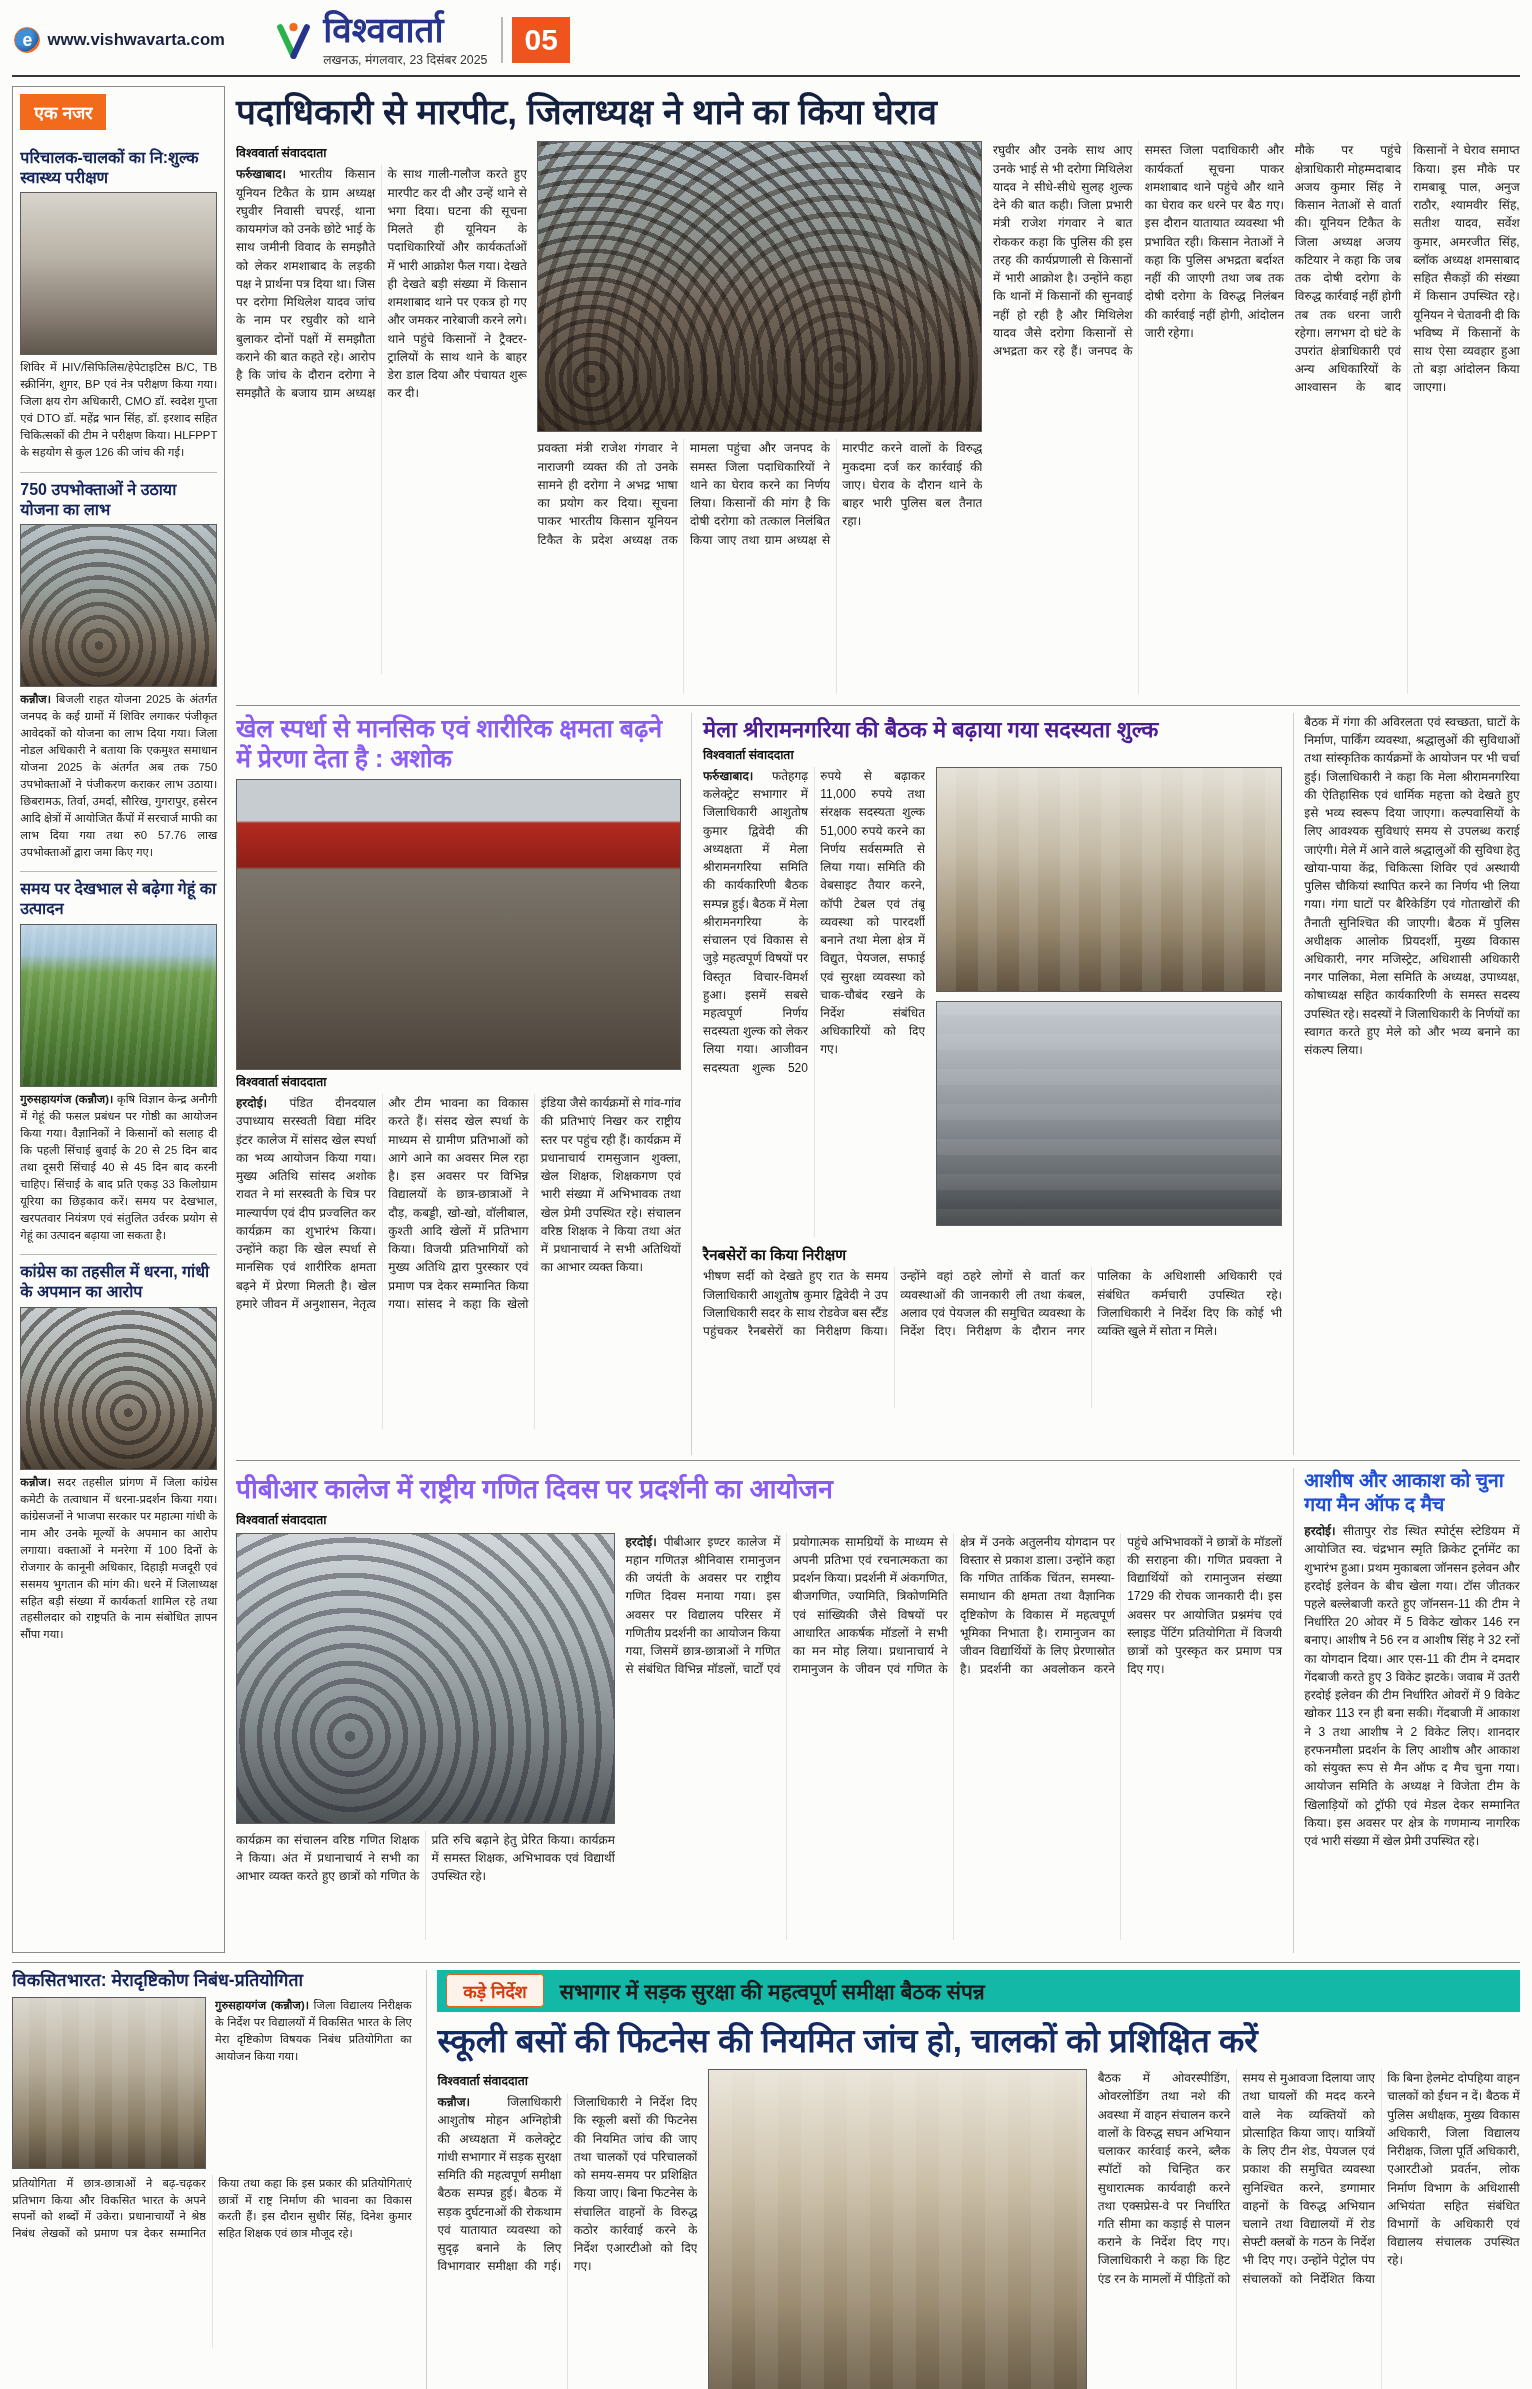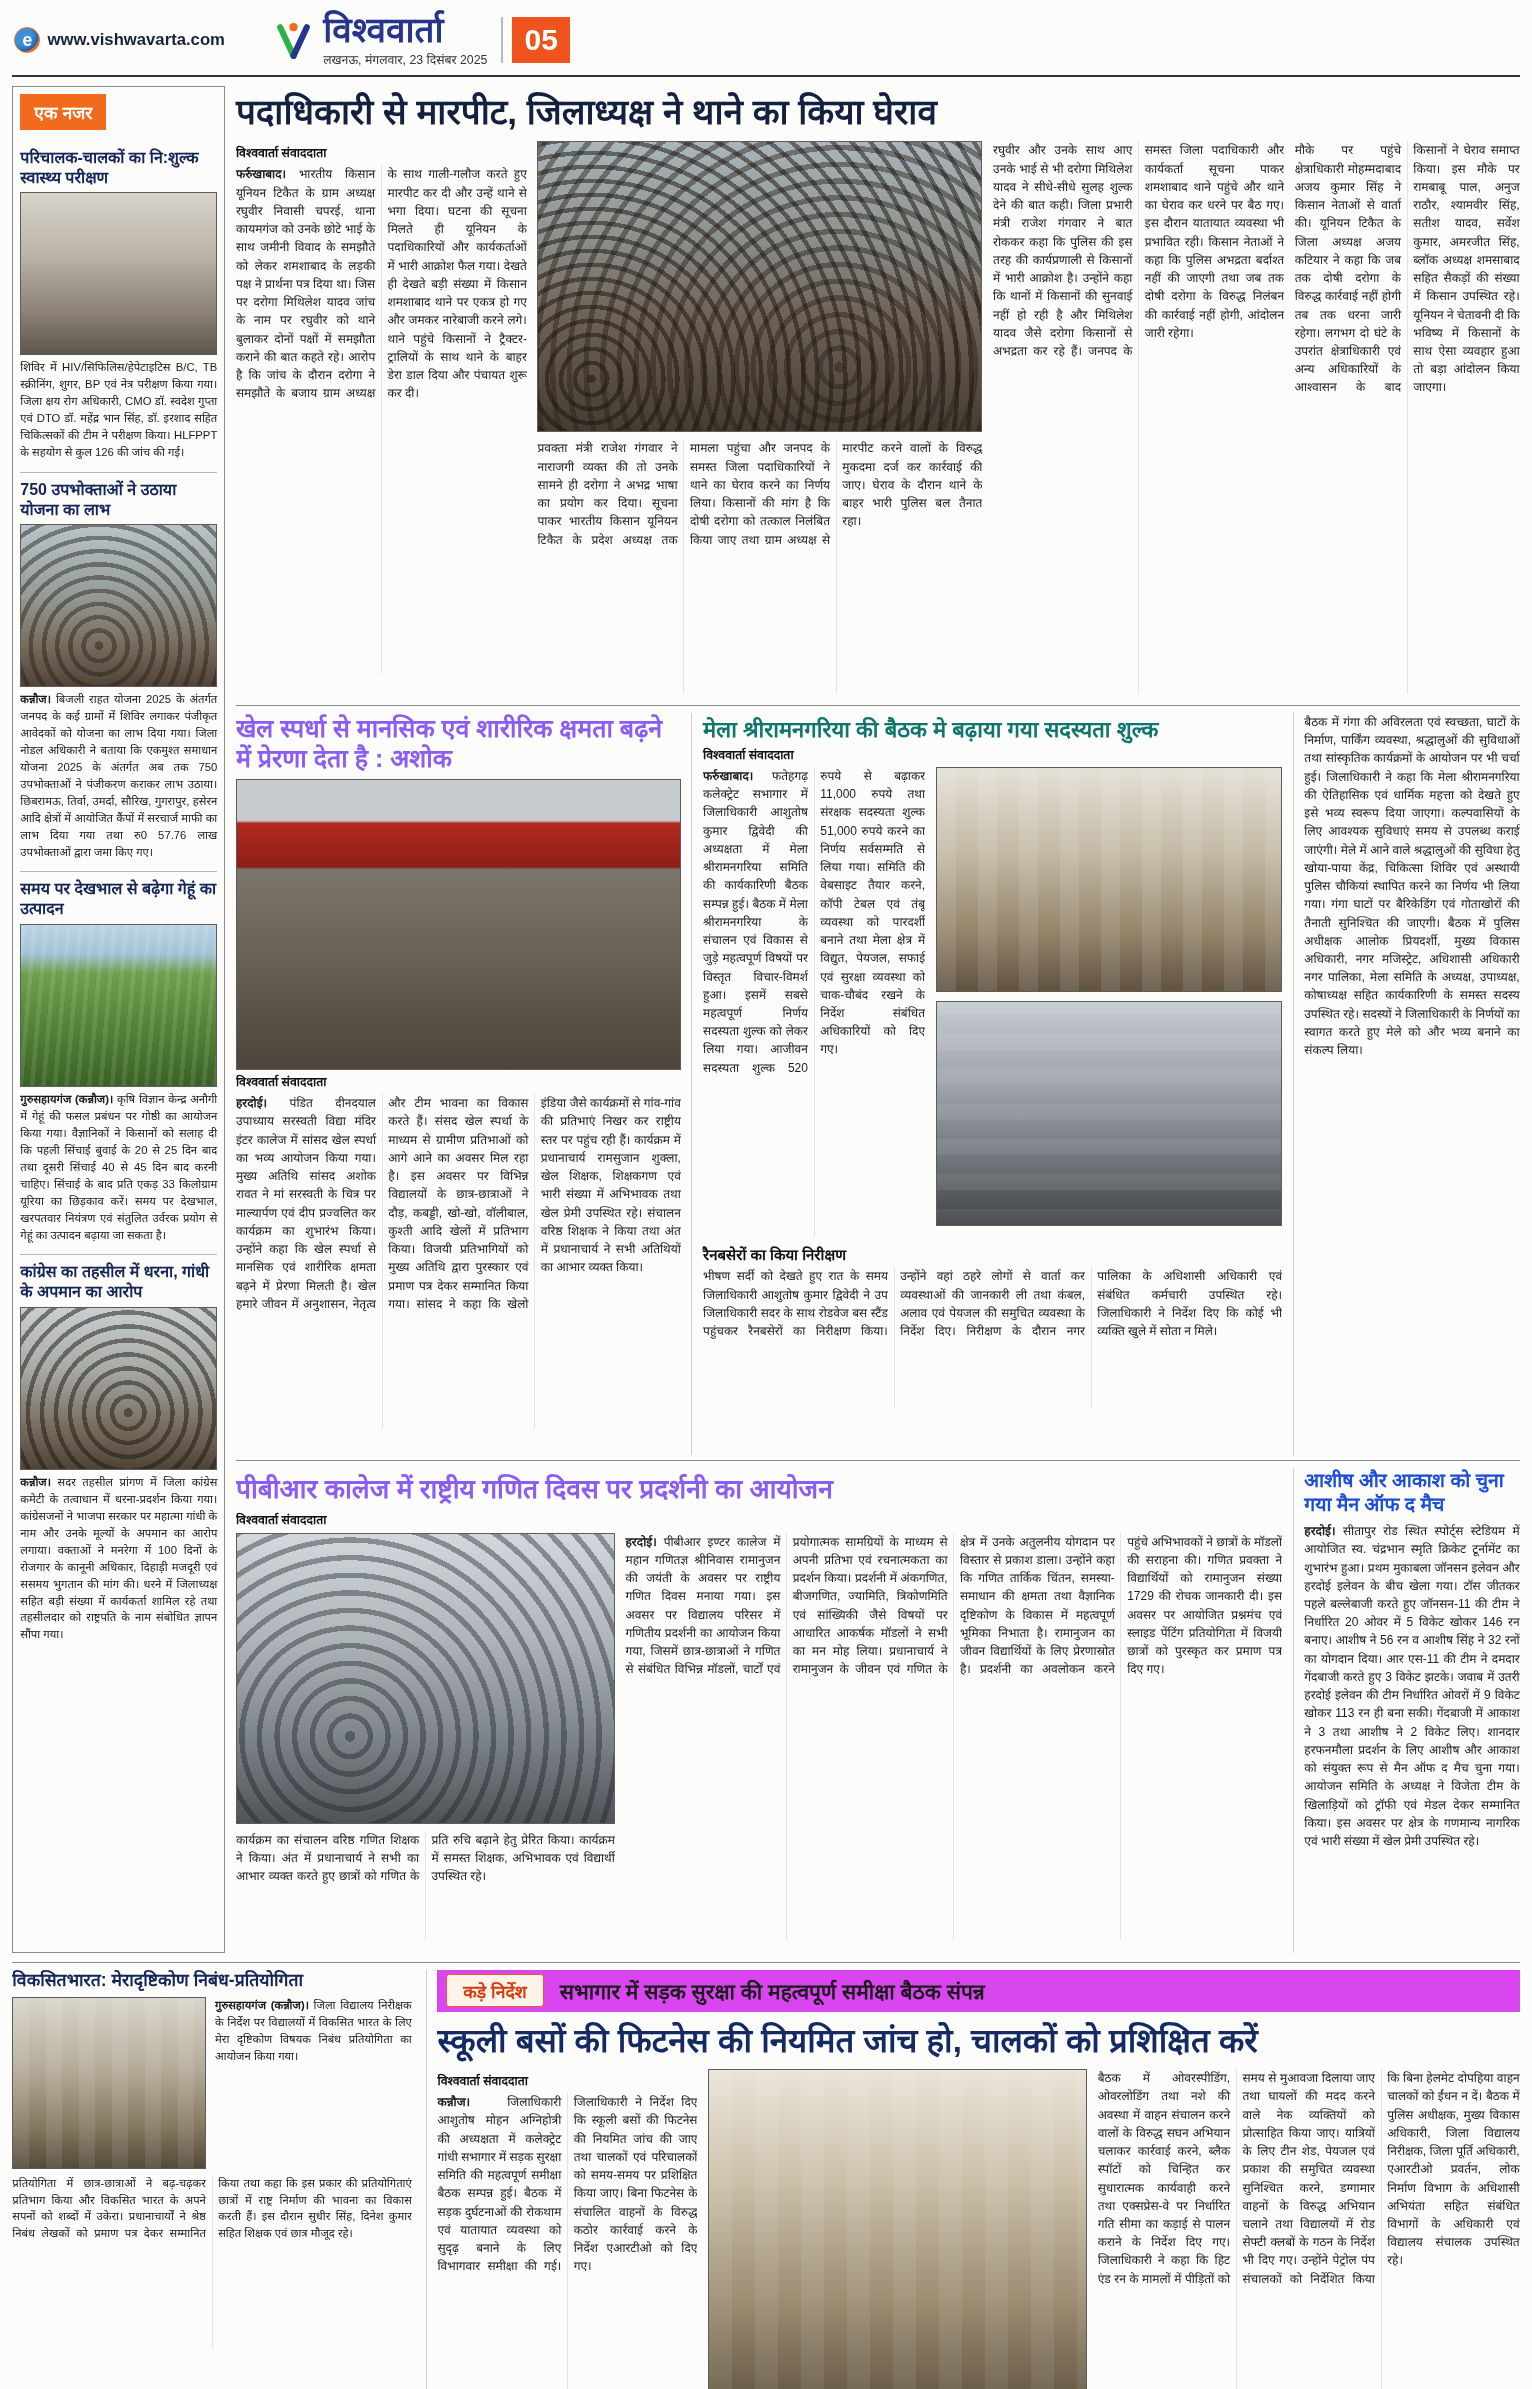--- a/index.html
+++ b/index.html
@@ -40,21 +40,21 @@
   .s-txt { font-size: 11.3px; line-height: 1.5; text-align: justify; }
   .dl { font-weight: bold; }
   .byline { font-weight: bold; font-size: 12.3px; margin: 2.6px 0 4.4px; color: #111; }
   .c2 { column-count: 2; } .c3 { column-count: 3; } .c4 { column-count: 4; }
   .c2,.c3,.c4 { column-gap: 12.3px; column-rule: 0.9px solid #e3e3e3; }
   .fill { overflow: hidden; }
 
   
   .h-top  { font-size: 35px; font-weight: bold; color: #13203f; margin: 1.8px 0 7px; }
   .h-sport{ font-size: 25px; font-weight: bold; color: #8b5cf6; line-height: 1.22; margin-bottom: 5.3px; }
-  .h-mela { font-size: 22px; font-weight: bold; color: #0f766e; margin-bottom: 1px; }
+  .h-mela { font-size: 22px; font-weight: bold; color: #4c1d95; margin-bottom: 1px; }
   .h-math { font-size: 26.4px; font-weight: bold; color: #8b5cf6; margin: 1.8px 0 5.3px; }
   .h-match{ font-size: 19.4px; font-weight: bold; color: #1d4ed8; line-height: 1.25; margin-bottom: 5.3px; }
   .h-bus  { font-size: 33px; font-weight: bold; color: #132a63; margin: 5.3px 0 7px; }
   .h-side { font-size: 16px; font-weight: bold; color: #15255a; line-height: 1.25; margin-bottom: 4.4px; }
   .h-sub  { font-size: 15px; font-weight: bold; color: #111; margin: 5.3px 0 3.5px; }
   .h-viksit{ font-size: 17.6px; font-weight: bold; color: #15255a; line-height: 1.25; margin-bottom: 5.3px; }
 
   
   .ph { border: 0.9px solid #5c5c5c; width: 100%; }
   .ph-protest { height: 291px;
@@ -126,21 +126,21 @@
           border-top: 1.8px solid #8a8a8a; padding-top: 7px; margin-top: 5.3px; overflow: hidden; }
   .row3 > * + * { border-left: 0.9px solid #cfcfcf; padding-left: 10.6px; }
   .math-grid { display: grid; grid-template-columns: 379px 1fr; gap: 10.6px; height: 407px; }
   .math-left { display: flex; flex-direction: column; gap: 7px; }
   .math-left .undertxt { flex: 1; }
 
   
   .story-viksit { width: 403px; flex: none; padding-right: 3.5px; }
   .vk-grid { display: grid; grid-template-columns: 194px 1fr; gap: 8.8px; margin-bottom: 5.3px; }
   .story-bus { flex: 1; border-left: 0.9px solid #cfcfcf; padding-left: 10.6px; overflow: hidden; }
-  .kicker-strip { background: #d946ef; display: flex; align-items: center; gap: 16px;
+  .kicker-strip { background: #14b8a6; display: flex; align-items: center; gap: 16px;
                   padding: 4.4px 8.8px; }
   .badge { border: 1.8px solid #e8601a; color: #d43d0e; background: #fdf3ea; font-weight: bold;
            font-size: 17.6px; padding: 3.5px 16px; border-radius: 3.5px; }
   .kicker { font-weight: bold; font-size: 21px; color: #1c1c1c; }
   .bus-grid { display: grid; grid-template-columns: 260px 379px 1fr; gap: 10.6px; height: 338px; }
 </style>
 </head>
 <body>
 
 <div class="page">

